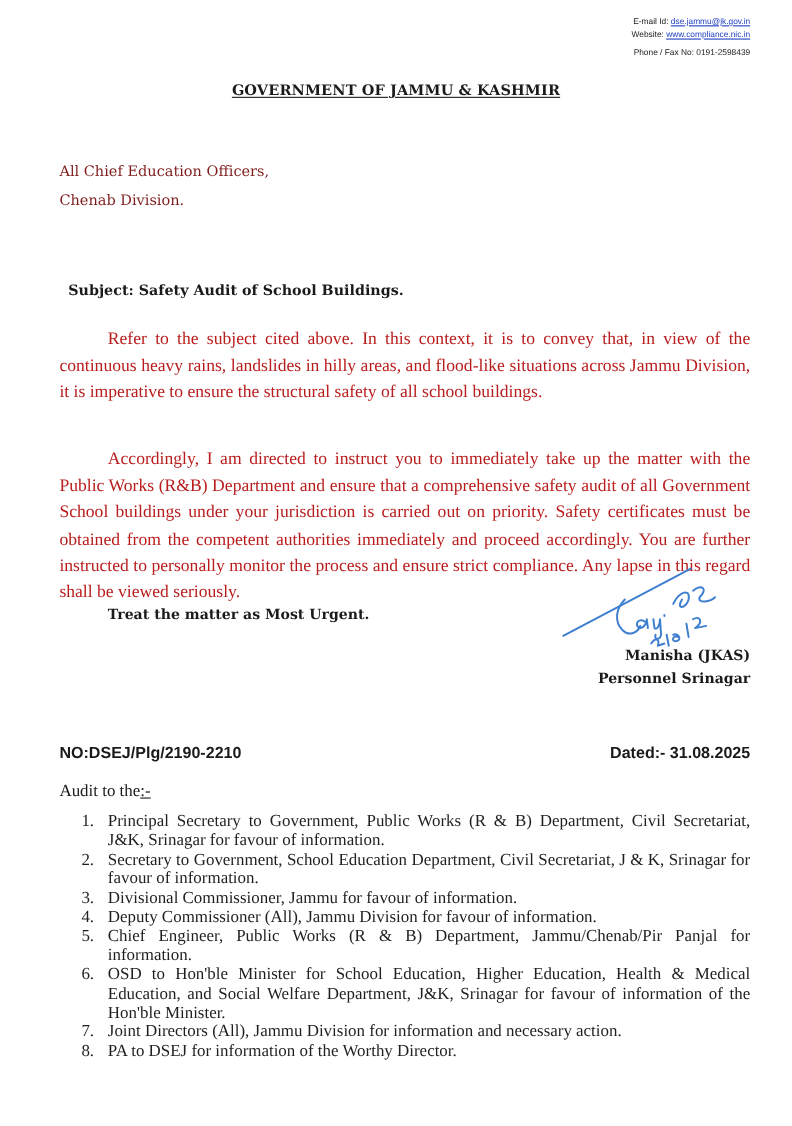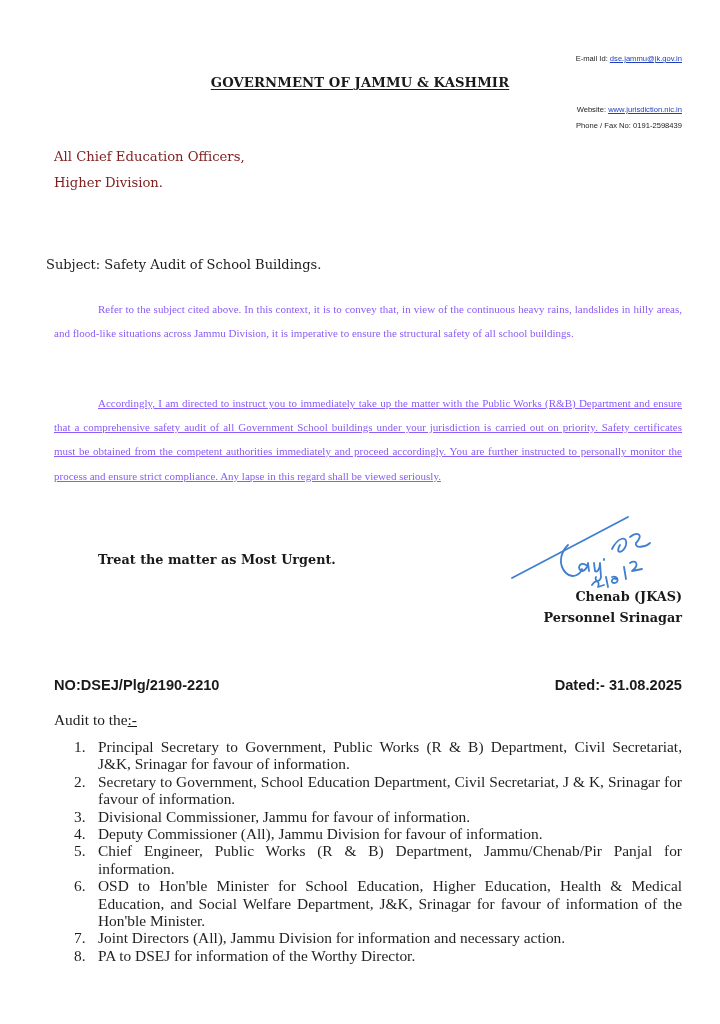--- a/index.html
+++ b/index.html
@@ -18,21 +18,21 @@
     .contact {
       position: absolute;
       right: 38px;
       top: 14px;
       text-align: right;
       font-family: "Liberation Sans", "DejaVu Sans", sans-serif;
       font-size: 7.6px;
       line-height: 12px;
       color: #222;
     }
-    .contact .row { white-space: nowrap; margin-top: 39px; }
+    .contact .row { white-space: nowrap; }
     .contact .phone { margin-top: 4px; }
     .contact a {
       color: #1f3fbf;
       text-decoration: underline;
     }
     .header {
       position: absolute;
       left: 0;
       right: 0;
       top: 74px;
@@ -51,40 +51,40 @@
       position: absolute;
       left: 54px;
       top: 144px;
       font-family: "DejaVu Serif", serif;
       font-size: 13.2px;
       line-height: 26px;
       color: #7f1d1d;
     }
     .subject {
       position: absolute;
-      left: 46px;
+      left: 62px;
       top: 255px;
       font-family: "DejaVu Serif", serif;
-      font-weight: normal;
+      font-weight: bold;
       font-size: 13px;
       line-height: 20px;
     }
     .para {
       position: absolute;
       left: 54px;
       width: 628px;
       font-family: "Liberation Serif", serif;
-      font-size: 11px;
+      font-size: 16px;
       line-height: 24.2px;
       text-align: justify;
       text-indent: 44px;
-      color: #8b5cf6;
+      color: #b91c1c;
     }
     .para1 { top: 297px; }
-    .para2 { top: 391px; text-decoration: underline; }
+    .para2 { top: 406px; }
     .urgent {
       position: absolute;
       left: 98px;
       top: 550px;
       font-family: "DejaVu Serif", serif;
       font-weight: bold;
       font-size: 12.8px;
       line-height: 20px;
     }
     .signature {
@@ -155,32 +155,32 @@
     }
   </style>
 </head>
 <body>
 
 <div class="contact">
   <div class="row">
     <span>E-mail Id: </span><a>dse.jammu@jk.gov.in</a>
   </div>
   <div class="row">
-    <span>Website: </span><a>www.jurisdiction.nic.in</a>
+    <span>Website: </span><a>www.compliance.nic.in</a>
   </div>
   <div class="row phone">Phone / Fax No: 0191-2598439</div>
 </div>
 
 <div class="header">
   <div>GOVERNMENT OF JAMMU &amp; KASHMIR</div>
 </div>
 
 <div class="addressee">
   <div>All Chief Education Officers,</div>
-  <div>Higher Division.</div>
+  <div>Chenab Division.</div>
 </div>
 
 <div class="subject">Subject: Safety Audit of School Buildings.</div>
 
 <div class="para para1">Refer to the subject cited above. In this context, it is to convey that, in view of the continuous heavy rains, landslides in hilly areas, and flood-like situations across Jammu Division, it is imperative to ensure the structural safety of all school buildings.</div>
 <div class="para para2">Accordingly, I am directed to instruct you to immediately take up the matter with the Public Works (R&amp;B) Department and ensure that a comprehensive safety audit of all Government School buildings under your jurisdiction is carried out on priority. Safety certificates must be obtained from the competent authorities immediately and proceed accordingly. You are further instructed to personally monitor the process and ensure strict compliance. Any lapse in this regard shall be viewed seriously.</div>
 
 <div class="urgent">Treat the matter as Most Urgent.</div>
 
 <svg class="signature" viewBox="0 0 200 100" xmlns="http://www.w3.org/2000/svg">
@@ -194,21 +194,21 @@
     <path d="M130 32 C 138 26, 144 30, 136 38 C 134 44, 146 42, 150 38"></path>
     <path d="M92 80 C 96 74, 100 76, 98 82 L 104 80"></path>
     <path d="M106 72 L 108 82"></path>
     <path d="M112 72 C 118 70, 120 78, 114 78 C 110 78, 112 72, 116 74"></path>
     <path d="M124 62 L 126 74"></path>
     <path d="M130 58 C 136 54, 140 60, 132 66 L 142 64"></path>
   </g>
 </svg>
 
 <div class="signer">
-  <div>Chenab (JKAS)</div>
+  <div>Manisha (JKAS)</div>
   <div>Personnel Srinagar</div>
 </div>
 
 <div class="ref-row">
   <span>NO:DSEJ/Plg/2190-2210</span>
   <span>Dated:- 31.08.2025</span>
 </div>
 
 <div class="copy-to"><span>Audit to the</span><span class="ul">:-</span></div>
 

